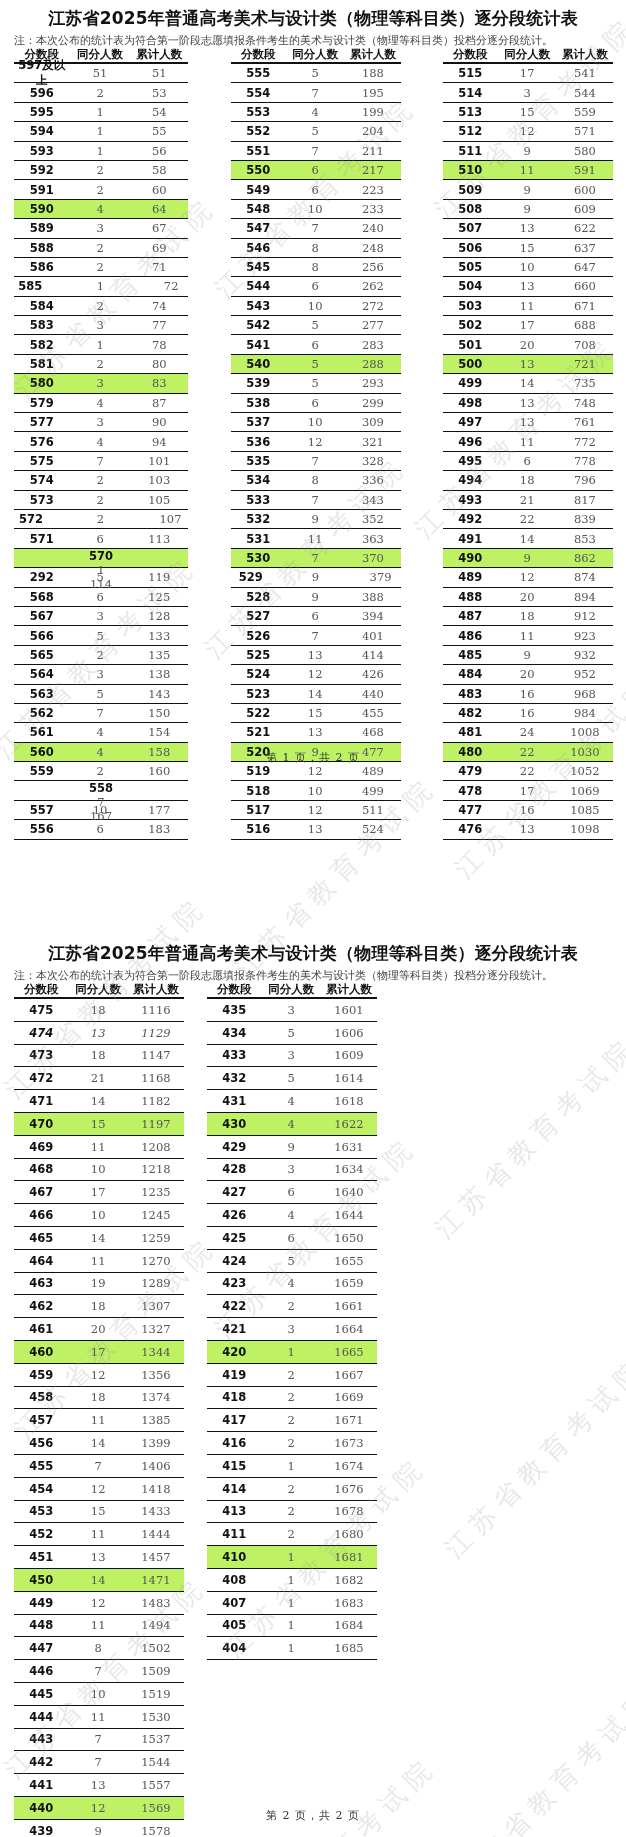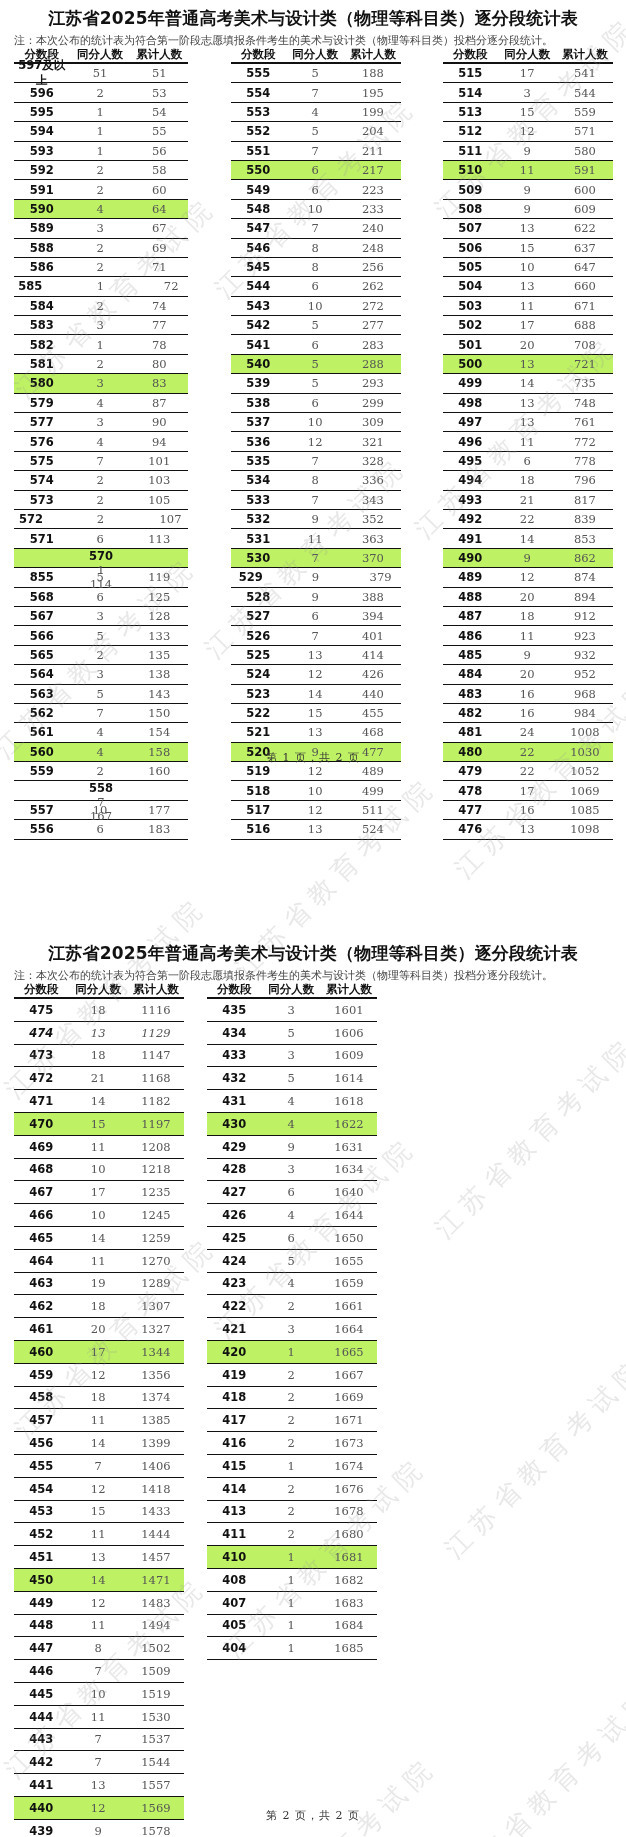--- a/index.html
+++ b/index.html
@@ -161,21 +161,21 @@
         <span class="c1">571</span>
         <span class="c2">6</span>
         <span class="c3">113</span>
       </div>
       <div class="row hl" style="height: 18.4px; flex-direction: column;">
         <span class="c1">570</span>
         <span class="c2">1</span>
         <span class="c3">114</span>
       </div>
       <div class="row" style="height: 18.4px;">
-        <span class="c1">855</span>
+        <span class="c1">292</span>
         <span class="c2">5</span>
         <span class="c3">119</span>
       </div>
       <div class="row" style="height: 18.4px;">
         <span class="c1">568</span>
         <span class="c2">6</span>
         <span class="c3">125</span>
       </div>
       <div class="row" style="height: 18.4px;">
         <span class="c1">567</span>

